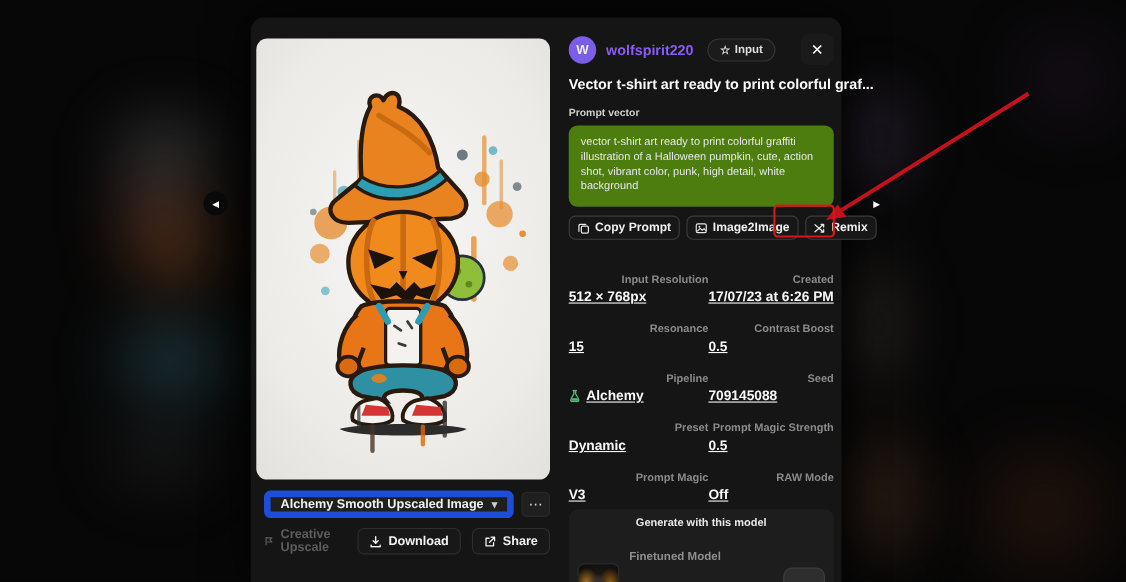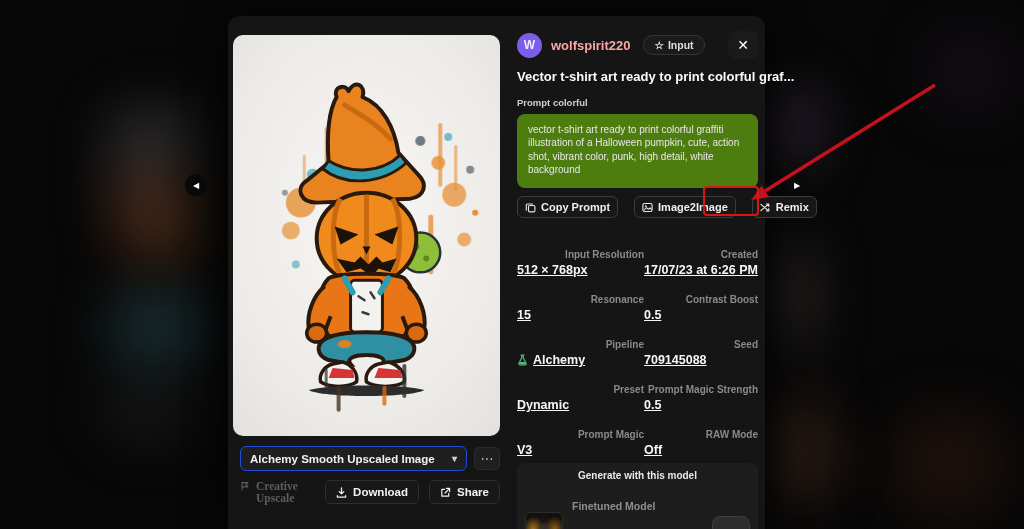--- a/index.html
+++ b/index.html
@@ -31,56 +31,56 @@
   .modal { position:absolute; left:228px; top:16px; width:537px; height:513px;
     background:#151515; border-radius:12px 12px 0 0; box-shadow:0 0 40px rgba(0,0,0,.8); }
 
   
   .art-panel { position:absolute; left:5px; top:19px; width:267px; height:401px;
     border-radius:10px; overflow:hidden;
     background:radial-gradient(200px 280px at 50% 45%, #f7f6f4 0%, #ecebe8 70%, #e3e2df 100%); }
   .art-panel svg { display:block; width:100%; height:100%; }
 
   .version-row { position:absolute; left:12px; top:430px; width:260px; height:25px; display:flex; gap:7px; }
-  .version-select { width:227px; height:25px; background:#1f1f1f; border:1px solid #1d4ed8;
+  .version-select { width:227px; height:25px; background:#1f1f1f; border:6px solid #1d4ed8;
     border-radius:6px; color:#f0f0f0; font-size:11.5px; font-weight:700; display:flex;
     align-items:center; padding:0 9px; cursor:pointer; }
   .version-select .chev { margin-left:auto; font-size:10px; color:#cfcfcf; }
   .more-btn { width:26px; height:23px; margin-top:1px; background:#1f1f1f; border:1px solid #2a2a2a;
     border-radius:5px; color:#d8d8d8; font-size:13px; display:flex; align-items:center;
     justify-content:center; cursor:pointer; }
 
   .io-row { position:absolute; left:12px; top:462px; width:260px; height:28px;
     display:flex; align-items:center; }
-  .creative-upscale { display:flex; align-items:flex-start; gap:6px; color:#5d5d5d;
-    font-size:11.5px; font-weight:700;font-family:Liberation Serif, serif; }
+  .creative-upscale { display:flex; align-items:center; gap:6px; color:#5d5d5d;
+    font-size:11.5px; font-weight:700; }
   .btn-pill { display:flex; align-items:center; gap:6px; border:1px solid #2e2e2e;
     background:#181818; border-radius:6px; padding:5px 10px; color:#f2f2f2;
     font-size:11.5px; font-weight:700; cursor:pointer; }
   .dl-btn { margin-left:auto;justify-content:space-between; }
   .share-btn { margin-left:10px; }
 
   
   .right-panel { position:absolute; left:289px; top:14px; width:241px; }
   .rp-header { display:flex; align-items:center; height:30px; }
   .avatar { width:25px; height:25px; border-radius:50%; background:#7b5de8; color:#efeaff;
     font-size:12px; font-weight:700; display:flex; align-items:center; justify-content:center; }
-  .username { margin-left:9px; color:#fca5a5; font-size:13px; font-weight:700; }
+  .username { margin-left:9px; color:#8b5cf6; font-size:13px; font-weight:700; }
   .follow-pill { margin-left:13px; display:flex; align-items:center; gap:4px; border:1px solid #353535;
     background:#1b1b1b; border-radius:13px; padding:3px 10px; color:#dedede; font-size:10.5px;
     font-weight:700; cursor:pointer; }
   .close-btn { margin-left:auto; width:30px; height:28px; border-radius:7px; background:#1a1a1a;
     color:#ffffff; font-size:14px; display:flex; align-items:center; justify-content:center; cursor:pointer; }
 
   .gen-title { margin-top:9px; color:#fbfbfb; font-size:13px; font-weight:700; white-space:nowrap; }
   .prompt-label { margin-top:13px; color:#cfcfcf; font-size:9.5px; font-weight:700; }
   .prompt-box { margin-top:6px; width:241px; height:74px; background:#4d7c0f; border-radius:8px;
     padding:9px 11px; color:#e8e8e8; font-size:10px; line-height:1.33; }
 
-  .chips-row { margin-top:8px; display:flex; gap:16px; }
+  .chips-row { margin-top:8px; display:flex; gap:6px; }
   .chip { display:flex; align-items:center; gap:5px; border:1px solid #3c3c3c; background:#171717;
     border-radius:6px; padding:4px 7px; color:#efefef; font-size:11px; font-weight:700;
     cursor:pointer; white-space:nowrap; }
   .chip svg { flex:none; }
 
   .meta-grid { margin-top:31px; display:grid; grid-template-columns:127px 1fr; row-gap:17px; }
   .meta-label { color:#8a8a8a; font-size:10px; font-weight:600; margin-bottom:3px;text-align:right; }
   .meta-value { color:#f7f7f7; font-size:12.5px; font-weight:700; display:flex; align-items:center; gap:5px;text-decoration:underline; }
 
   .model-section { margin-top:6px; background:#1d1d1d; border-radius:8px; padding:7px 8px 8px; }
@@ -227,21 +227,21 @@
         <span>☆</span>
         <span>Input</span>
       </div>
       <div class="close-btn">
         <span>✕</span>
       </div>
     </div>
 
     <div class="gen-title">Vector t-shirt art ready to print colorful graf...</div>
 
-    <div class="prompt-label">Prompt colorful</div>
+    <div class="prompt-label">Prompt vector</div>
     <div class="prompt-box">vector t-shirt art ready to print colorful graffiti illustration of a Halloween pumpkin, cute, action shot, vibrant color, punk, high detail, white background</div>
 
     <div class="chips-row">
       <div class="chip">
         <svg width="11" height="11" viewBox="0 0 12 12">
           <rect x="3.8" y="3.8" width="7" height="7" rx="1.4" stroke="#e8e8e8" stroke-width="1.2" fill="none"></rect>
           <path d="M8.2 2.2 L2.6 2.2 C1.9 2.2 1.4 2.7 1.4 3.4 L1.4 9" stroke="#e8e8e8" stroke-width="1.2" fill="none" stroke-linecap="round"></path>
         </svg>
         <span>Copy Prompt</span>
       </div>

